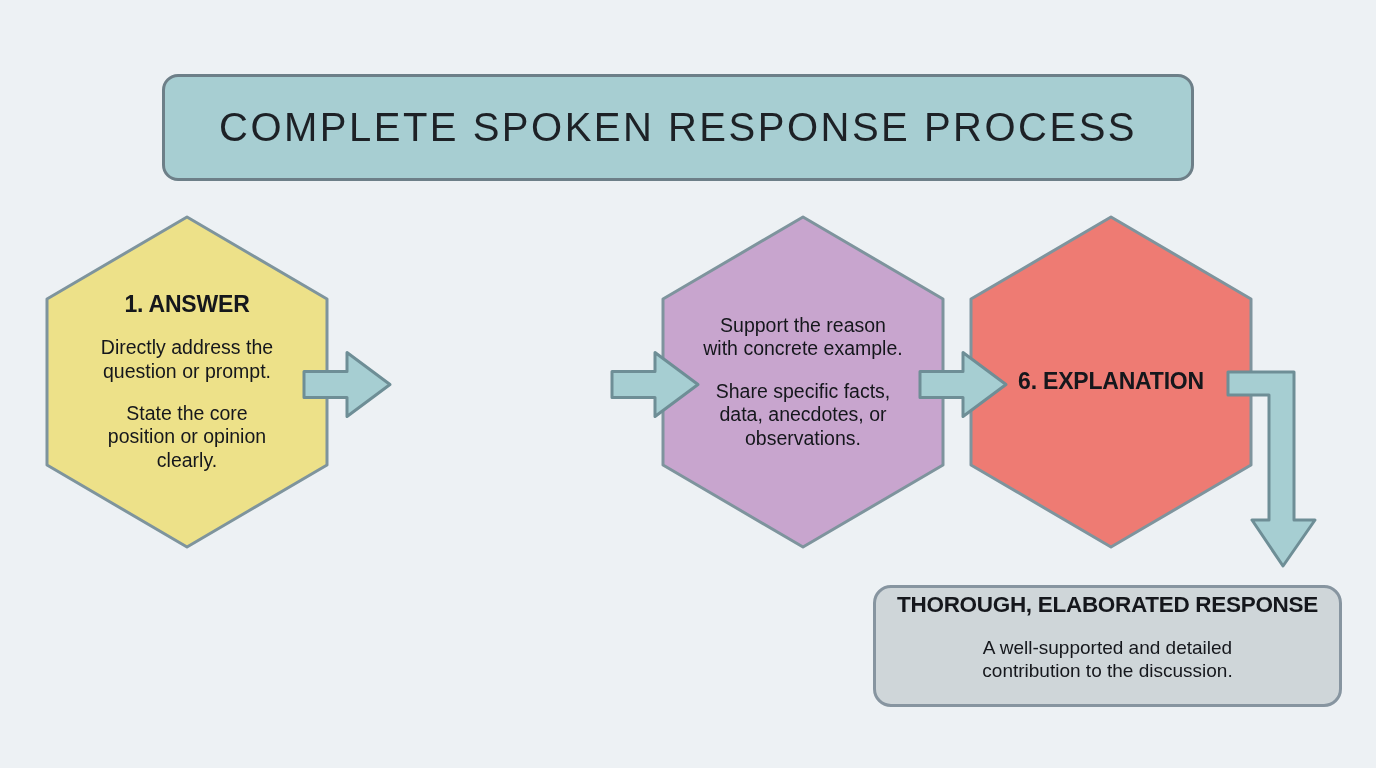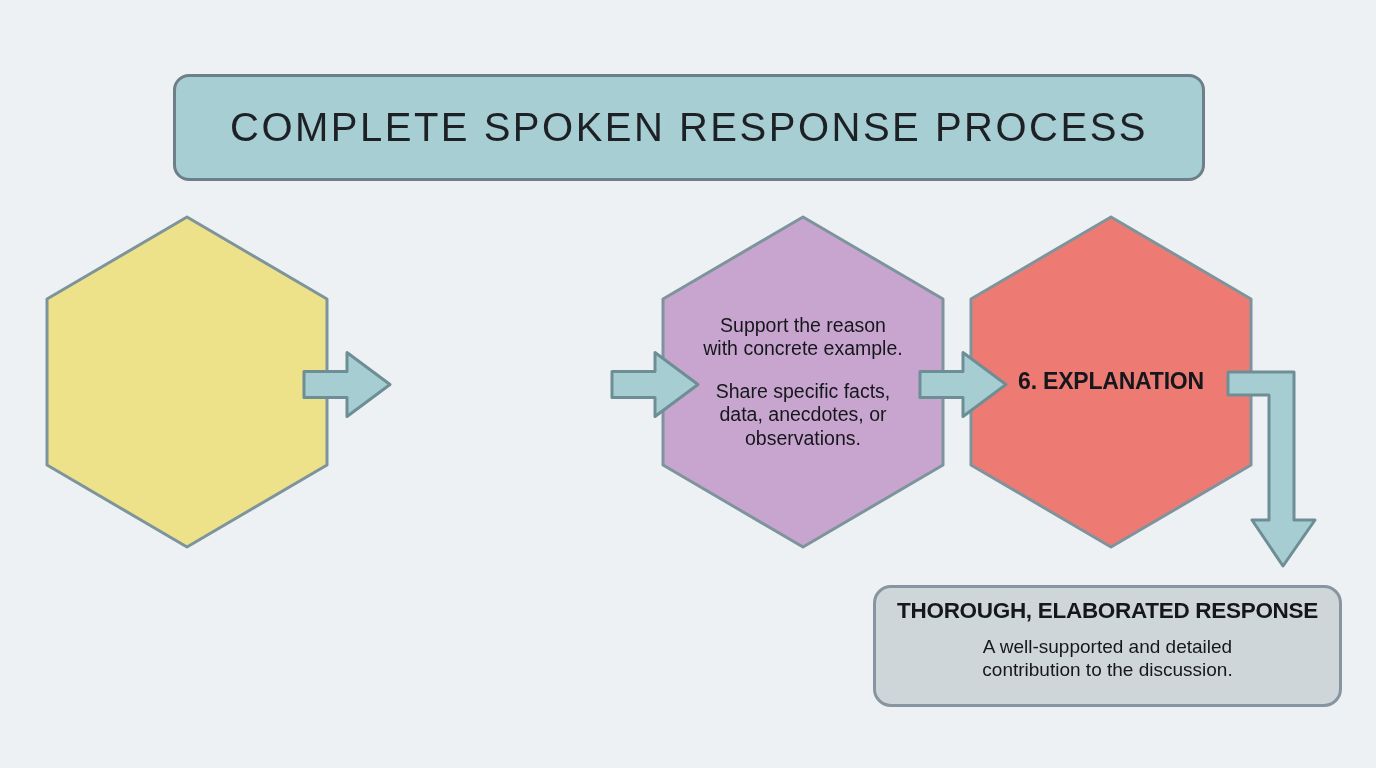--- a/index.html
+++ b/index.html
@@ -6,21 +6,21 @@
   body{
     width:1376px;height:768px;overflow:hidden;
     background:var(--background,#edf1f4);
     font-family:"Liberation Sans",sans-serif;
     color:var(--text,#15171c);
   }
   .canvas{position:relative;width:1376px;height:768px;}
 
   
   .title-bar{
-    position:absolute;left:173px;top:74px;width:1032px;height:107px;
+    position:absolute;left:162px;top:74px;width:1032px;height:107px;
     box-sizing:border-box;
     background:var(--title_fill,#a7ced2);
     border:3px solid var(--title_border,#6d7f88);
     border-radius:16px;
     display:flex;align-items:center;justify-content:center;
   }
   .title-bar span{
     font-size:40px;letter-spacing:2.5px;font-weight:400;
     color:var(--title_text,#1d2126);white-space:nowrap;
   }
@@ -48,39 +48,47 @@
   }
   .elbow{position:absolute;left:1225px;top:369px;}
 
   
   .result-box{
     position:absolute;left:873px;top:585px;width:469px;height:122px;
     box-sizing:border-box;
     background:var(--result_fill,#cfd6d9);
     border:3px solid var(--result_border,#8795a0);
     border-radius:18px;
-    display:flex;flex-direction:column;justify-content:center;align-items:center;
-    text-align:center;padding:4px 12px;
+    display:flex;flex-direction:column;align-items:center;
+    gap:7px;text-align:center;padding:4px 12px;
   }
   .result-title{font-size:22.5px;font-weight:700;letter-spacing:-0.3px;}
   .result-box p{margin:12px;font-size:19px;line-height:1.2;white-space:pre-line;}
 </style>
 </head>
 <body>
 
 <div class="canvas">
 
   <div class="title-bar">
     <span>COMPLETE SPOKEN RESPONSE PROCESS</span>
   </div>
 
   <div class="hex" style="left:44px">
     <svg width="286" height="336" viewBox="0 0 286 336">
       <polygon points="143,3 283,85 283,251 143,333 3,251 3,85" fill="#ede189"></polygon>
     </svg>
+    <div class="hex-content">
+      <div class="hex-title">1. ANSWER</div>
+      <p>Directly address the
+question or prompt.</p>
+      <p>State the core
+position or opinion
+clearly.</p>
+    </div>
   </div>
 
 
   <div class="hex" style="left:660px">
     <svg width="286" height="336" viewBox="0 0 286 336">
       <polygon points="143,3 283,85 283,251 143,333 3,251 3,85" fill="#c8a5ce"></polygon>
     </svg>
     <div class="hex-content">
       <p>Support the reason
 with concrete example.</p>

